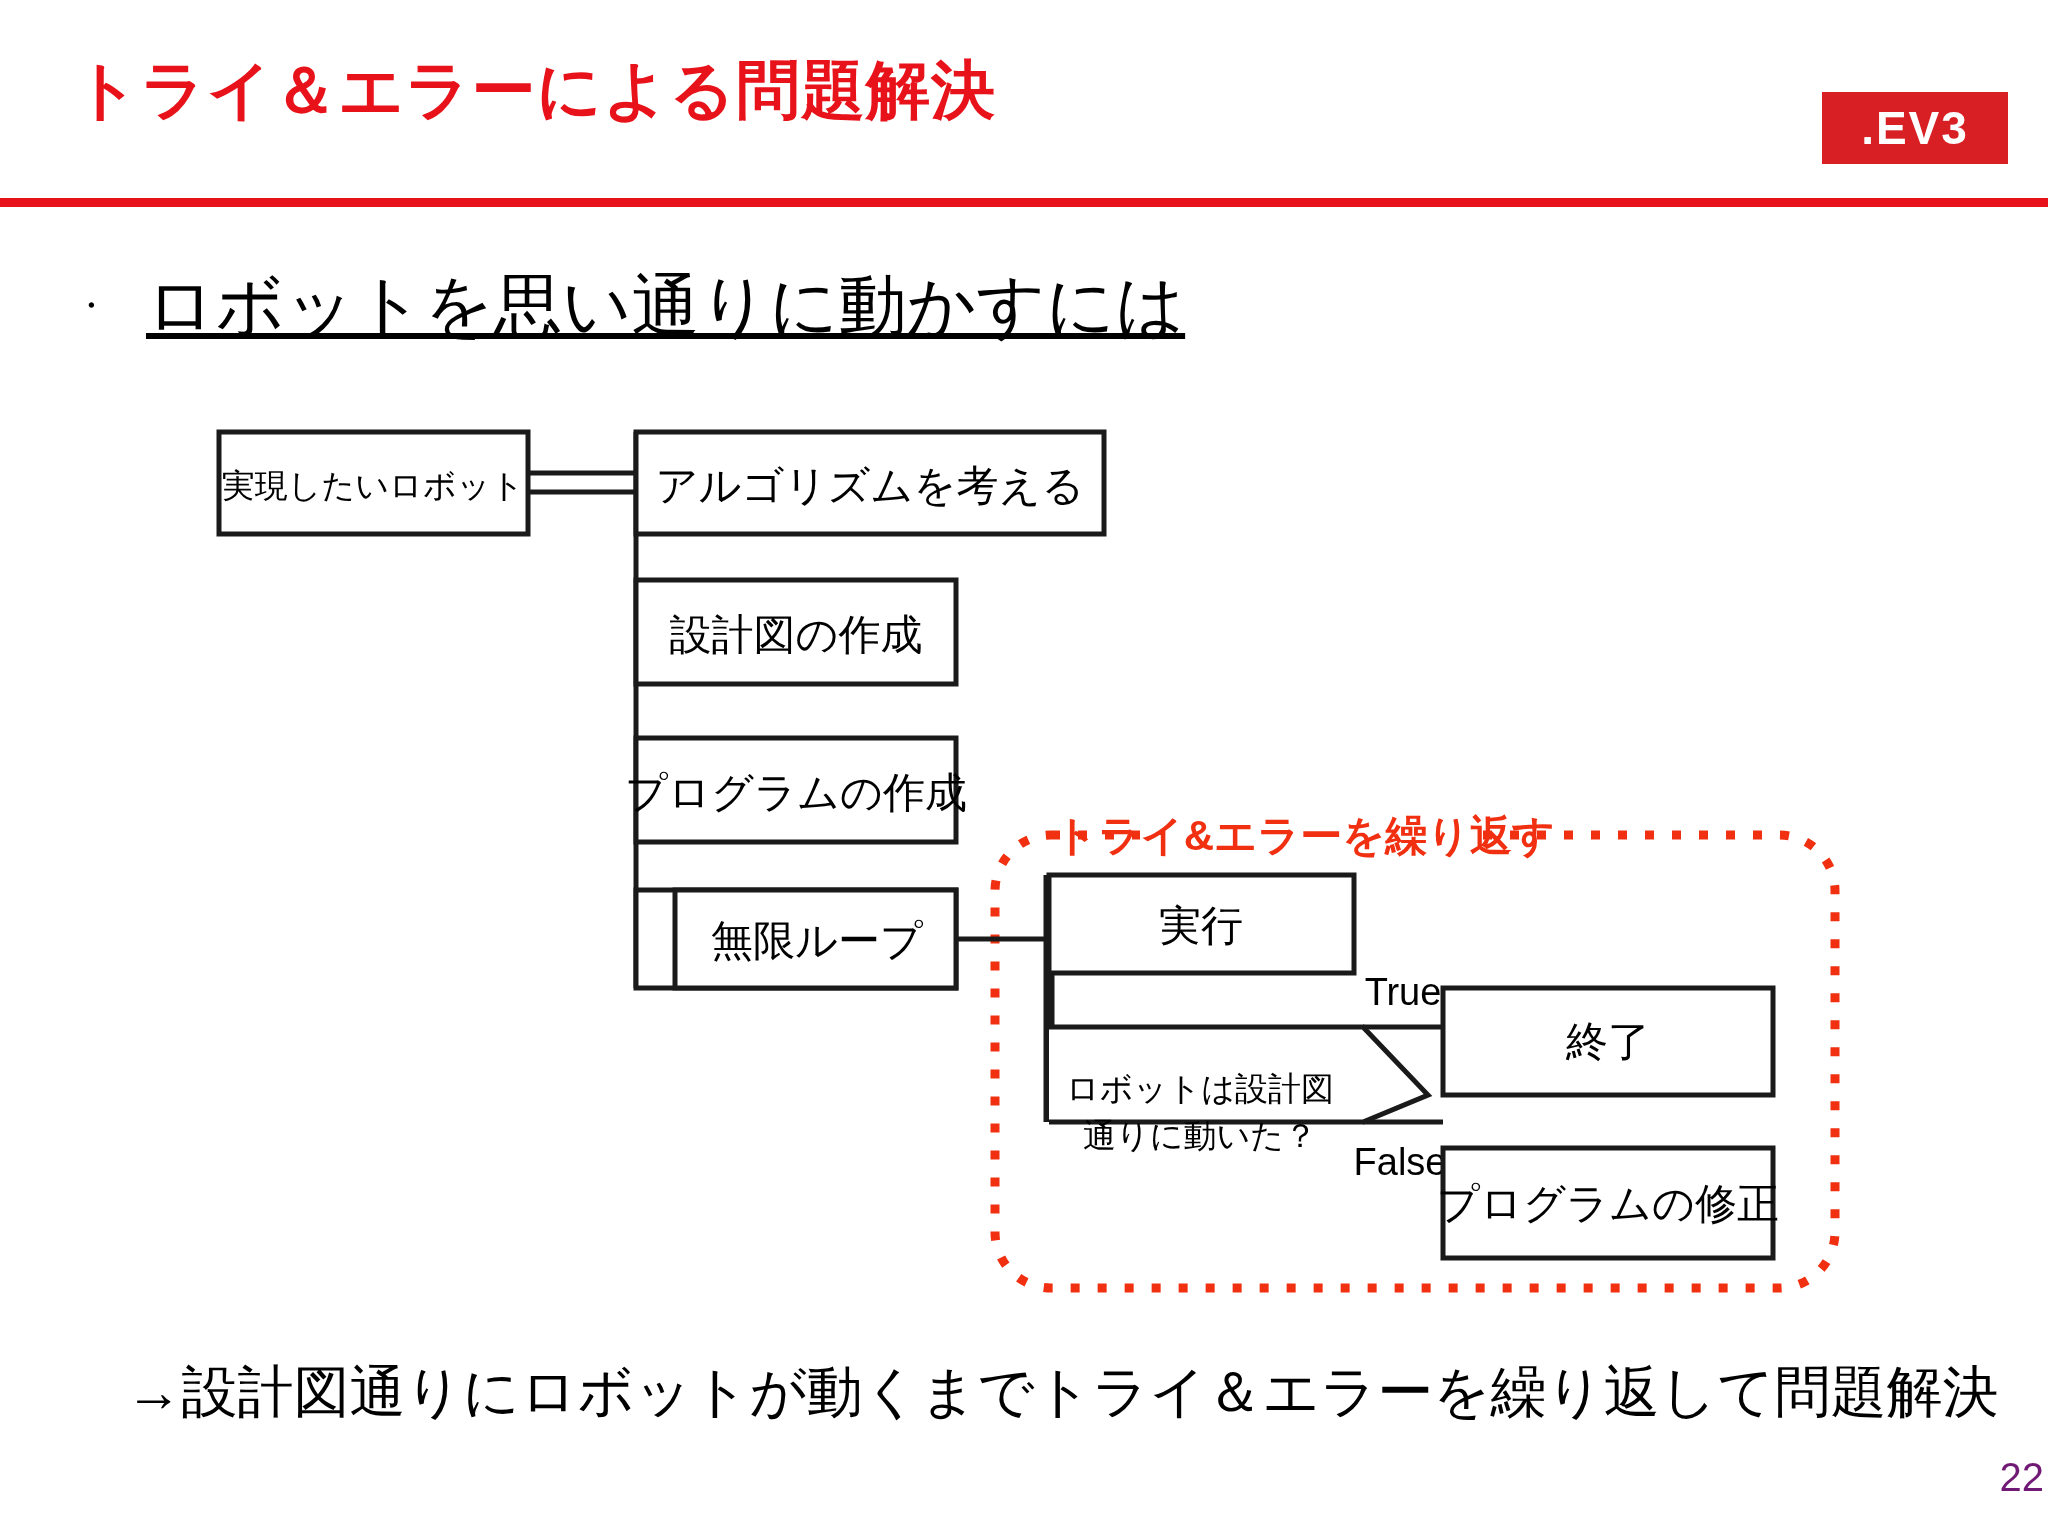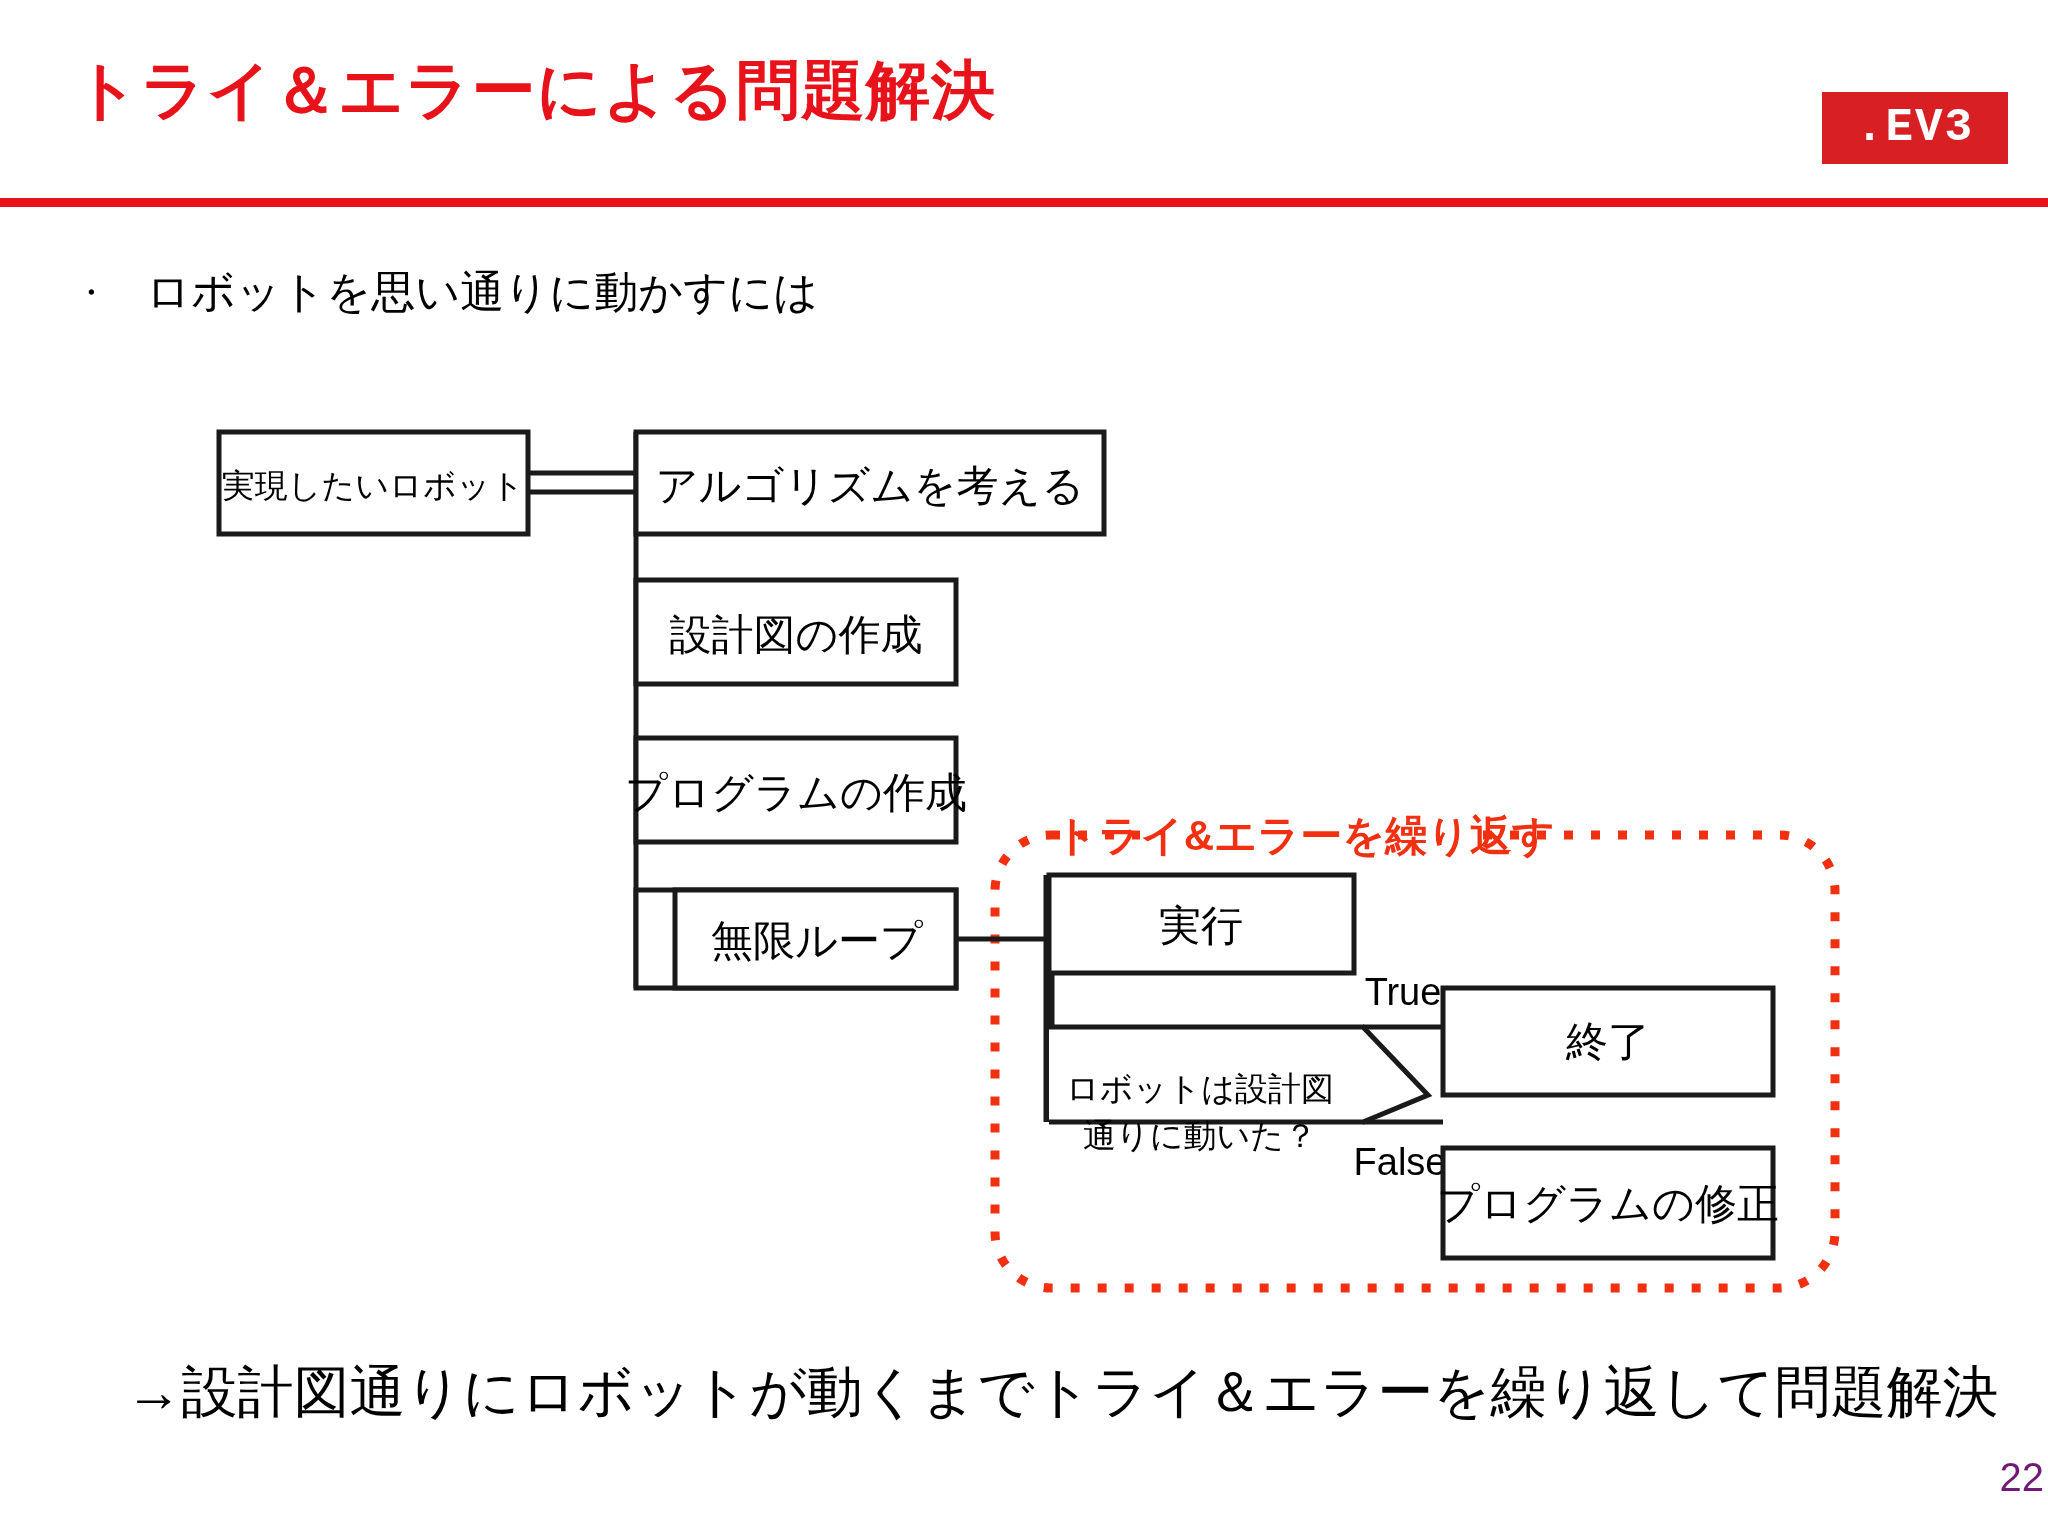--- a/index.html
+++ b/index.html
@@ -50,41 +50,42 @@
     display: flex;
     align-items: center;
     justify-content: center;
   }
   #ev3-logo-text {
     color: #ffffff;
     font-size: 46px;
     font-weight: bold;
     letter-spacing: 2px;
     line-height: 1;
-    font-family: Liberation Mono, monospace;
+    font-family: Liberation Sans, sans-serif;
   }
 
   
   #bullet-row {
     position: absolute;
     left: 74px;
     top: 268px;
     display: flex;
     align-items: center;
   }
   #bullet-marker {
     font-size: 34px;
     line-height: 1;
     margin-right: 38px;
     color: #000;
   }
   #bullet-text {
-    font-size: 44px;
+    font-size: 68px;
     line-height: 1.1;
     white-space: nowrap;
+    text-decoration: underline;
   }
 
   
   #diagram {
     position: absolute;
     left: 0;
     top: 400px;
     width: 2048px;
     height: 920px;
   }

